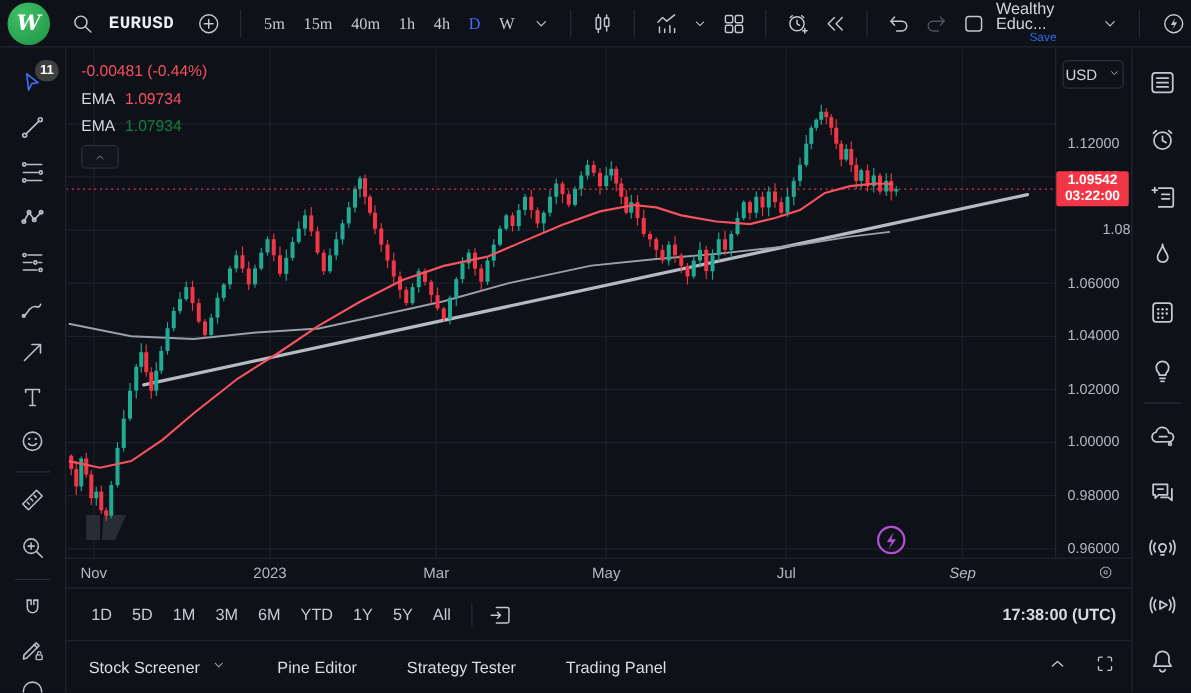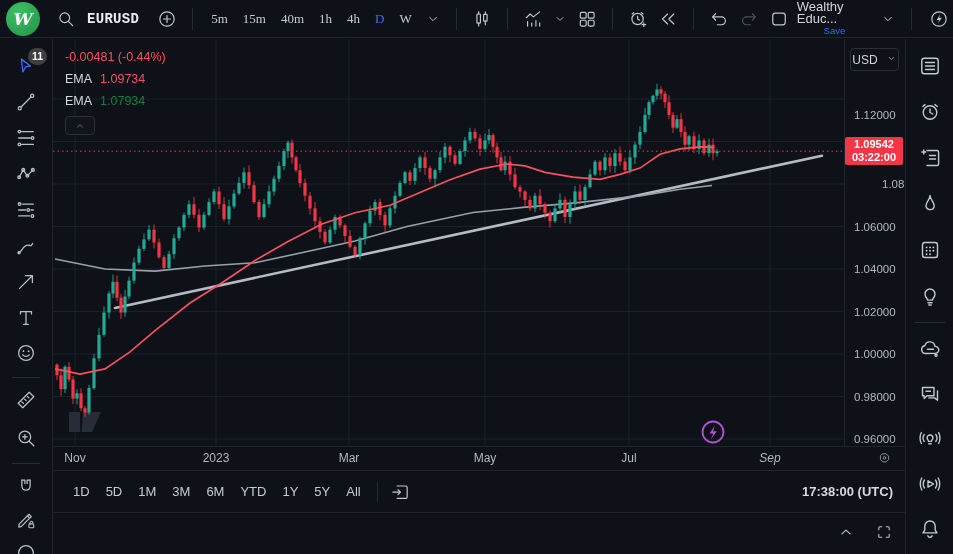--- a/index.html
+++ b/index.html
@@ -748,20 +748,28 @@
     <span class="rg-sep"></span>
     <span class="icon-btn">
         <svg viewBox="0 0 24 24" width="20" height="20" fill="none" stroke="currentColor" stroke-width="1.4" stroke-linecap="round" stroke-linejoin="round">
           <path d="M8.5 4.8 H19 a1.6 1.6 0 0 1 1.6 1.6 V18 a1.6 1.6 0 0 1 -1.6 1.6 H8.5"></path>
           <path d="M3.5 12.2 H12.5 M9.6 9.3 L12.5 12.2 L9.6 15.1"></path>
         </svg>
       </span>
     <span class="clock">17:38:00 (UTC)</span>
   </div>
   <div class="bottom-bar">
+    <span id="bottom-items" style="display:flex;align-items:center;gap:40px;">
+        <span class="bb-item">Stock Screener<span style="color: rgb(154, 160, 171);"><svg viewBox="0 0 24 24" width="14" height="14" fill="none" stroke="currentColor" stroke-width="1.4" stroke-linecap="round" stroke-linejoin="round">
+              <path d="M7 9.5 L12 14.5 L17 9.5"></path>
+            </svg></span></span>
+        <span class="bb-item">Pine Editor</span>
+        <span class="bb-item">Strategy Tester</span>
+        <span class="bb-item">Trading Panel</span>
+      </span>
     <span class="bb-right">
       <span><svg viewBox="0 0 24 24" width="18" height="18" fill="none" stroke="currentColor" stroke-width="1.4" stroke-linecap="round" stroke-linejoin="round">
             <path d="M6.5 14.5 L12 9.5 L17.5 14.5"></path>
           </svg></span>
       <span><svg viewBox="0 0 24 24" width="18" height="18" fill="none" stroke="currentColor" stroke-width="1.4" stroke-linecap="round" stroke-linejoin="round">
             <path d="M5 9 V6.5 A1.5 1.5 0 0 1 6.5 5 H9 M15 5 H17.5 A1.5 1.5 0 0 1 19 6.5 V9 M19 15 V17.5 A1.5 1.5 0 0 1 17.5 19 H15 M9 19 H6.5 A1.5 1.5 0 0 1 5 17.5 V15"></path>
           </svg></span>
     </span>
   </div>
 </div>

